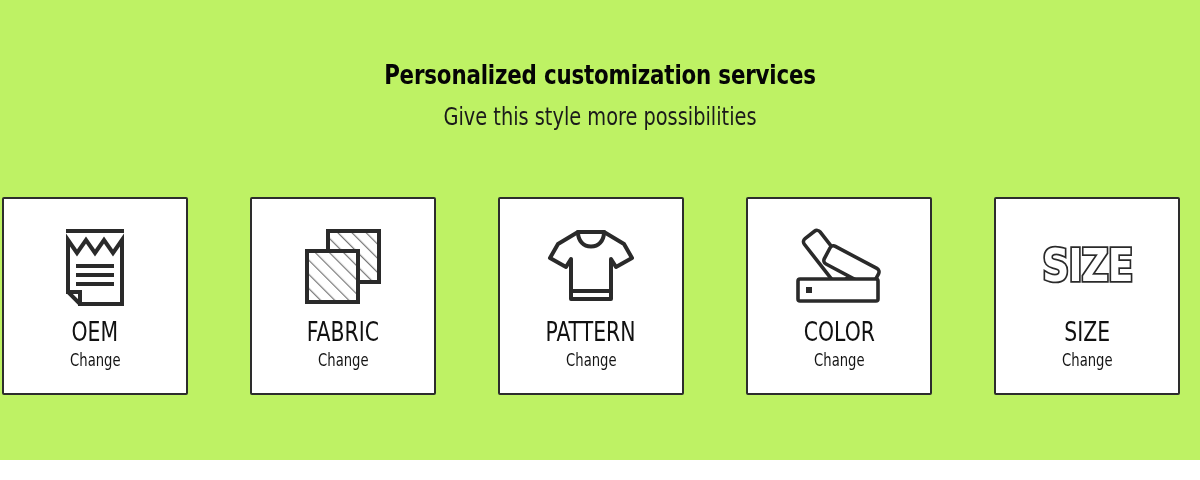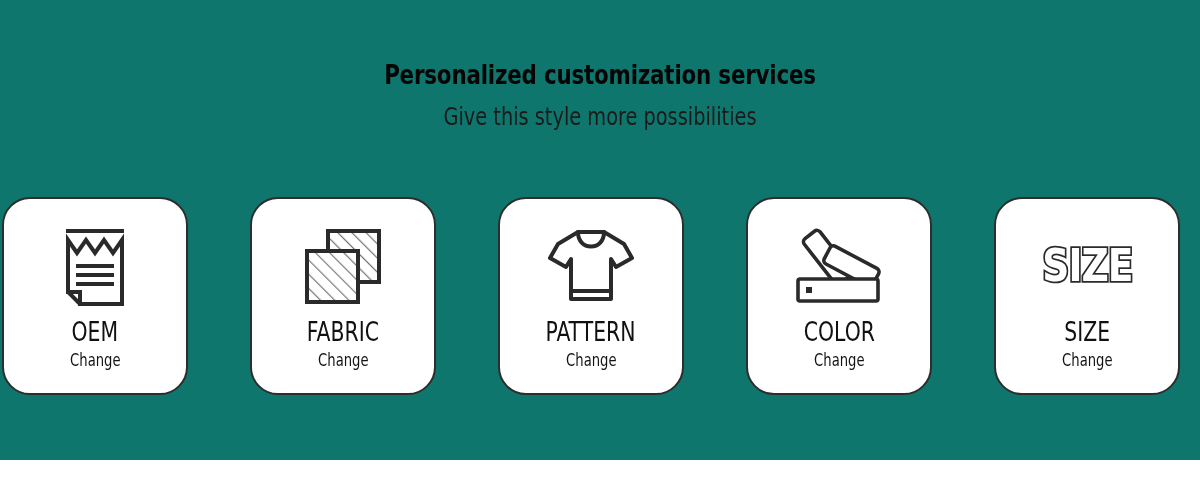--- a/index.html
+++ b/index.html
@@ -10,21 +10,21 @@
     width: 1200px;
     height: 480px;
     background: #ffffff;
     font-family: "Liberation Sans", sans-serif;
     overflow: hidden;
   }
   .page {
     position: relative;
     width: 1200px;
     height: 460px;
-    background: #0f766e;
+    background: #bef264;
   }
 
   
   .header {
     position: absolute;
     top: 58px;
     left: 0;
     width: 1200px;
     text-align: center;
   }
@@ -64,21 +64,21 @@
     justify-content: flex-start;
     align-items: flex-start;
     gap: 62px;
   }
   .card {
     position: relative;
     width: 186px;
     height: 198px;
     box-sizing: border-box;
     border: 2.5px solid #2d2d2d;
-    border-radius: 28px;
+    border-radius: 2px;
     background: #ffffff;
     display: flex;
     flex-direction: column;
     align-items: center;
     justify-content: flex-start;
   }
   .icon-wrap {
     margin-top: 26px;
     height: 82px;
     width: 100%;

